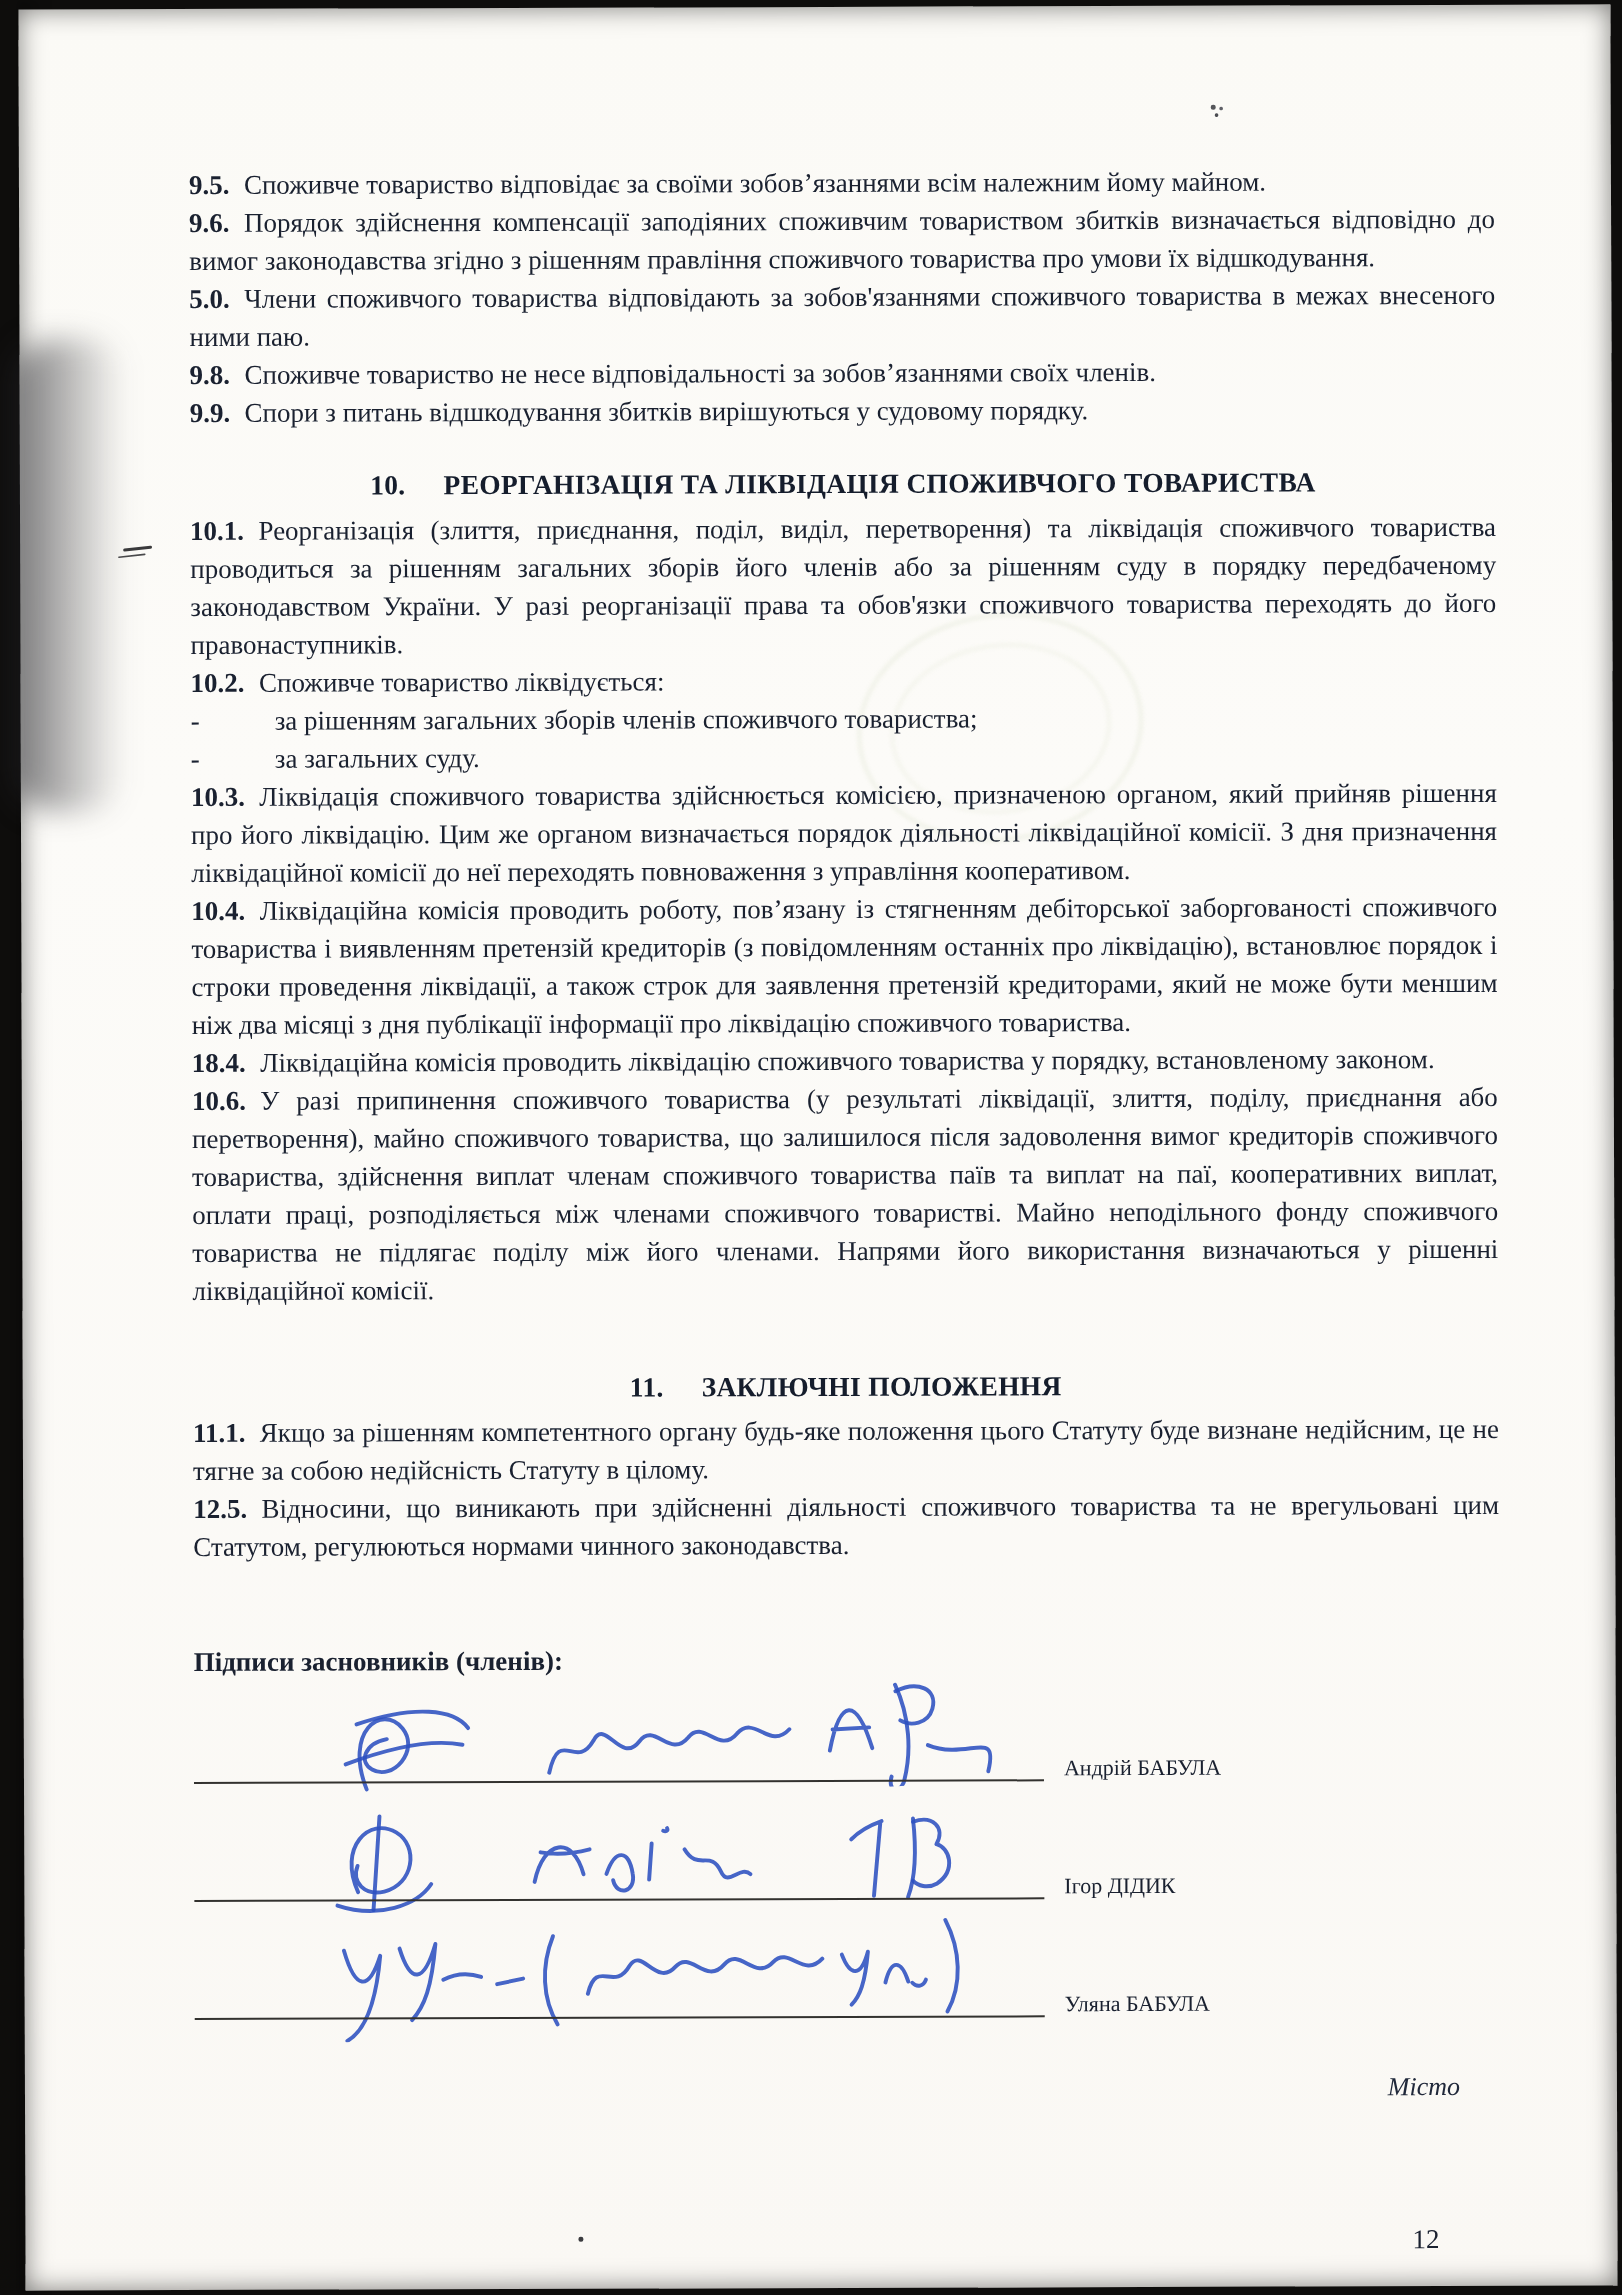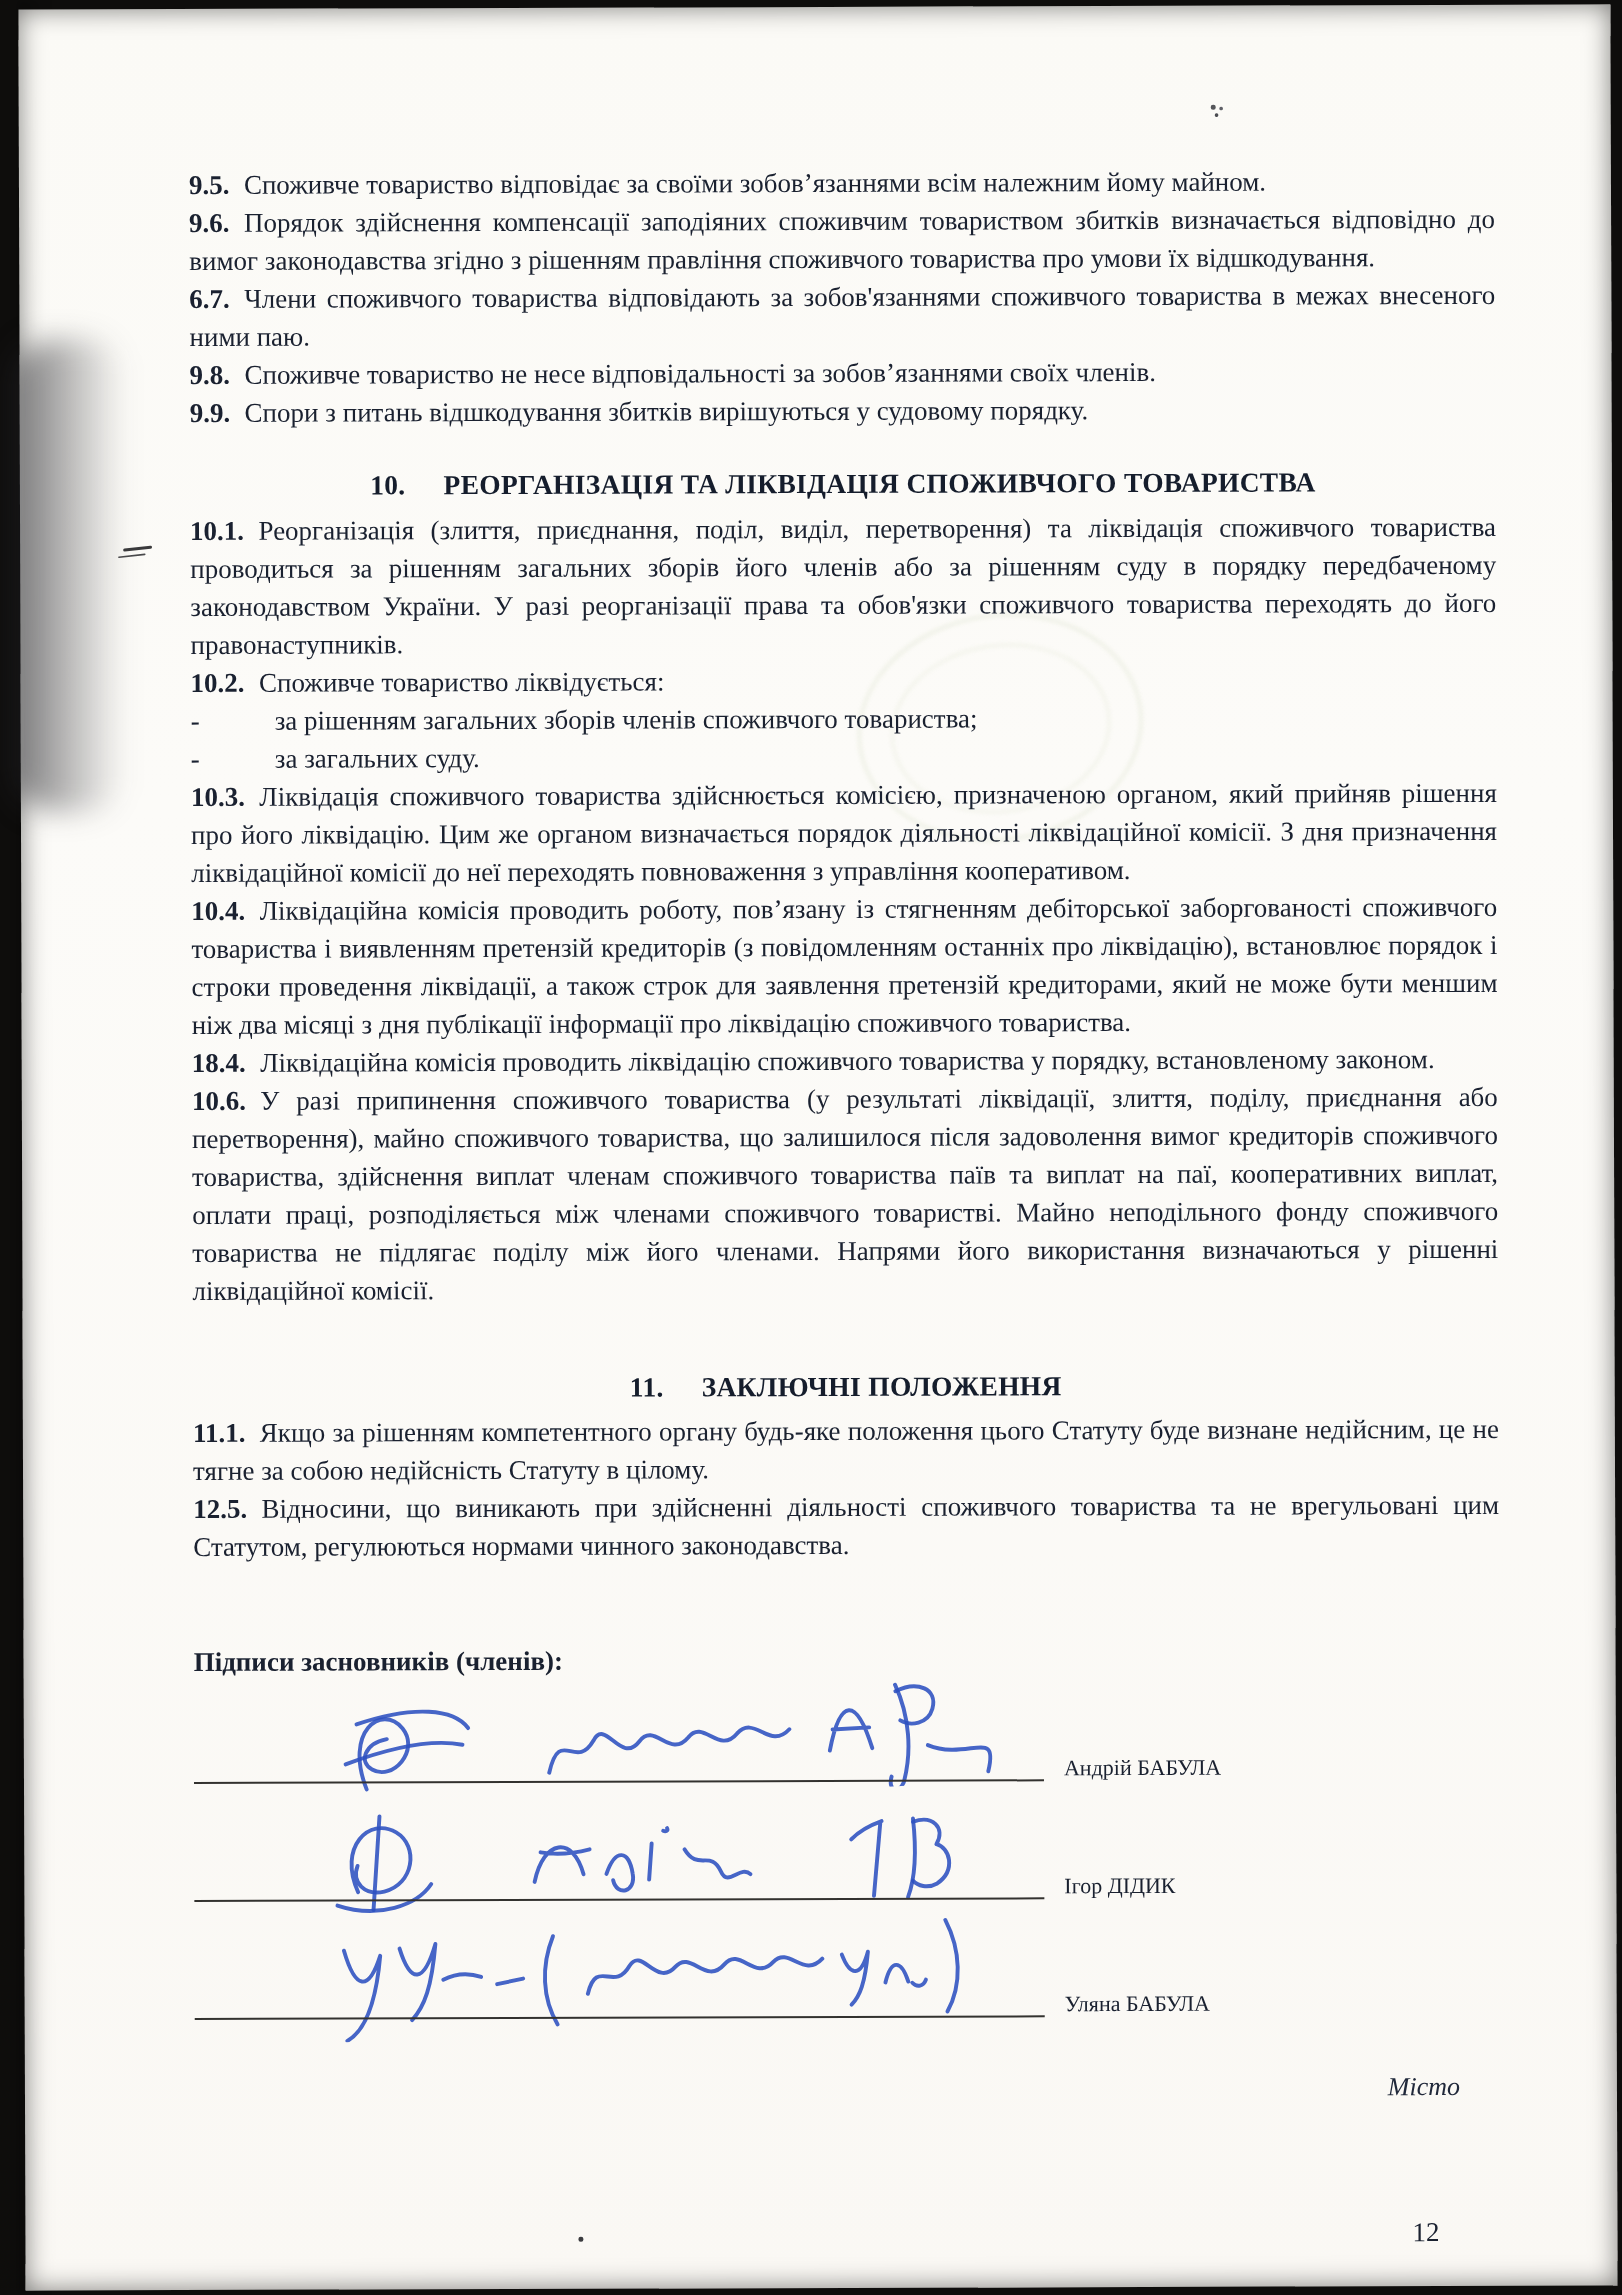--- a/index.html
+++ b/index.html
@@ -30,21 +30,21 @@
   h2.sec-head .ht{margin-left:38px;}
   h2#head-11{margin-top:60px;}
   .sig-label{margin:77px 0 5.2px 0;font-weight:700;font-size:27px;}
   .sig-block{margin-top:6.5px;}
   .sig-row{position:relative;height:118px;}
   .sig-line{position:absolute;left:0;bottom:22px;width:850px;border-bottom:2px solid #33322f;}
   .sig-name{position:absolute;left:870px;bottom:15.7px;font-size:22px;white-space:nowrap;}
   .sig-svg{position:absolute;pointer-events:none;}
   .sig-svg path{fill:none;stroke:#2c50c0;stroke-width:6;stroke-linecap:round;stroke-linejoin:round;opacity:0.88;}
   .place-line{margin-top:30px;text-align:right;padding-right:41px;font-style:italic;font-size:26px;color:#20283a;}
-  .page-number{position:absolute;right:178px;bottom:38px;font-size:27px;color:#1a2130;}
+  .page-number{position:absolute;right:178px;bottom:31px;font-size:27px;color:#1a2130;}
   
   .edge-shadow{
     position:absolute;left:13px;top:340px;width:111px;height:471px;
     background:linear-gradient(to right,rgba(35,35,40,0.6),rgba(35,35,40,0.0));
     filter:blur(14.4px);border-radius:39px;
   }
   .edge-strip{
     position:absolute;left:18.3px;top:0;width:30px;height:2295px;
     background:linear-gradient(to right,rgba(0,0,0,0.28),rgba(0,0,0,0));
     filter:blur(3.9px);
@@ -76,21 +76,21 @@
   <div class="stamp"></div>
   <div class="stamp-inner"></div>
   <div class="top-speck"></div>
   <div class="margin-mark"></div>
   <div class="bottom-speck"></div>
 
   <div class="content">
 
     <p class="para"><span class="pnum">9.5.</span><span>Споживче товариство відповідає за своїми зобов’язаннями всім належним йому майном.</span></p>
     <p class="para"><span class="pnum">9.6.</span><span>Порядок здійснення компенсації заподіяних споживчим товариством збитків визначається відповідно до вимог законодавства згідно з рішенням правління споживчого товариства про умови їх відшкодування.</span></p>
-    <p class="para"><span class="pnum">6.7.</span><span>Члени споживчого товариства відповідають за зобов'язаннями споживчого товариства в межах внесеного ними паю.</span></p>
+    <p class="para"><span class="pnum">5.0.</span><span>Члени споживчого товариства відповідають за зобов'язаннями споживчого товариства в межах внесеного ними паю.</span></p>
     <p class="para"><span class="pnum">9.8.</span><span>Споживче товариство не несе відповідальності за зобов’язаннями своїх членів.</span></p>
     <p class="para"><span class="pnum">9.9.</span><span>Спори з питань відшкодування збитків вирішуються у судовому порядку.</span></p>
 
     <h2 class="sec-head" id="head-10"><span>10.</span><span class="ht">РЕОРГАНІЗАЦІЯ ТА ЛІКВІДАЦІЯ СПОЖИВЧОГО ТОВАРИСТВА</span></h2>
 
     <p class="para"><span class="pnum">10.1.</span><span>Реорганізація (злиття, приєднання, поділ, виділ, перетворення) та ліквідація споживчого товариства проводиться за рішенням загальних зборів його членів або за рішенням суду в порядку передбаченому законодавством України. У разі реорганізації права та обов'язки споживчого товариства переходять до його правонаступників.</span></p>
     <p class="para"><span class="pnum">10.2.</span><span>Споживче товариство ліквідується:</span></p>
 
     <p class="dash-row">
         <span class="dash-mark">-</span>

